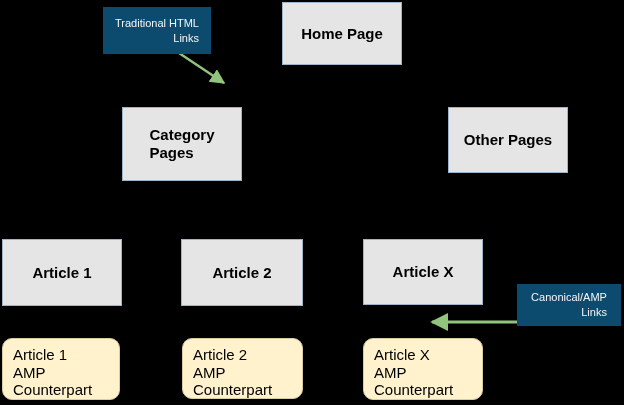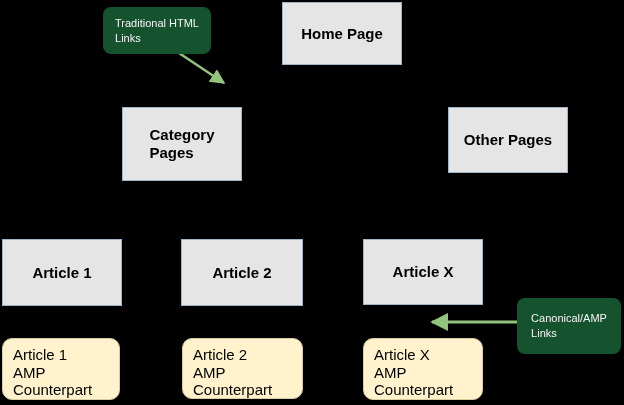--- a/index.html
+++ b/index.html
@@ -12,38 +12,38 @@
     background:#e5e5e5;border:1px solid #9eb5c9;box-sizing:border-box;
     color:#000;font-size:15px;line-height:18px;white-space:pre-line;font-weight:bold;
   }
   .amp{
     position:absolute;background:#fff2cc;border:1px solid #d9cba3;box-sizing:border-box;
     border-radius:10px;color:#000;font-size:15px;line-height:17.5px;
     padding:7px 6px 0 10px;text-align:left;white-space:pre-line;
   }
   .annotation{
     position:absolute;display:flex;align-items:center;justify-content:center;
-    background:#14532d;border-radius:8px;box-sizing:border-box;
-    color:#f5f5f5;font-size:11px;line-height:15px;text-align:left;white-space:pre-line;
+    background:#0c4a6e;border-radius:0;box-sizing:border-box;
+    color:#f5f5f5;font-size:11px;line-height:15px;text-align:right;white-space:pre-line;
   }
   
   #home-page      {left:282px;top:2px;  width:120px;height:63px;}
   #category-pages {left:122px;top:107px;width:120px;height:74px;}
   #contact-form   {left:282px;top:107px;width:120px;height:66px;}
   #other-pages    {left:441px;top:107px;width:120px;height:66px;margin-left:7px;}
   #article-1      {left:2px;  top:239px;width:120px;height:67px;}
   #article-2      {left:181px;top:239px;width:122px;height:67px;}
   #article-x      {left:363px;top:239px;width:120px;height:66px;}
   
   #article-1-amp  {left:2px;  top:338px;width:118px;height:62px;}
   #article-2-amp  {left:182px;top:338px;width:121px;height:61px;}
   #article-x-amp  {left:363px;top:338px;width:120px;height:62px;}
   
   #traditional-links {left:103px;top:7px;  width:108px;height:47px;}
-  #canonical-links   {left:517px;top:298px;width:104px;height:56px;}
+  #canonical-links   {left:517px;top:284px;width:104px;height:42px;}
   .arrow-layer{position:absolute;left:0;top:0;width:624px;height:405px;pointer-events:none;}
 </style>
 </head>
 <body>
 
 <div class="canvas">
 
   <svg class="arrow-layer" viewBox="0 0 624 405" xmlns="http://www.w3.org/2000/svg">
     <defs>
       <marker id="ah" markerWidth="7" markerHeight="7" refX="5.4" refY="3" orient="auto" markerUnits="strokeWidth">

